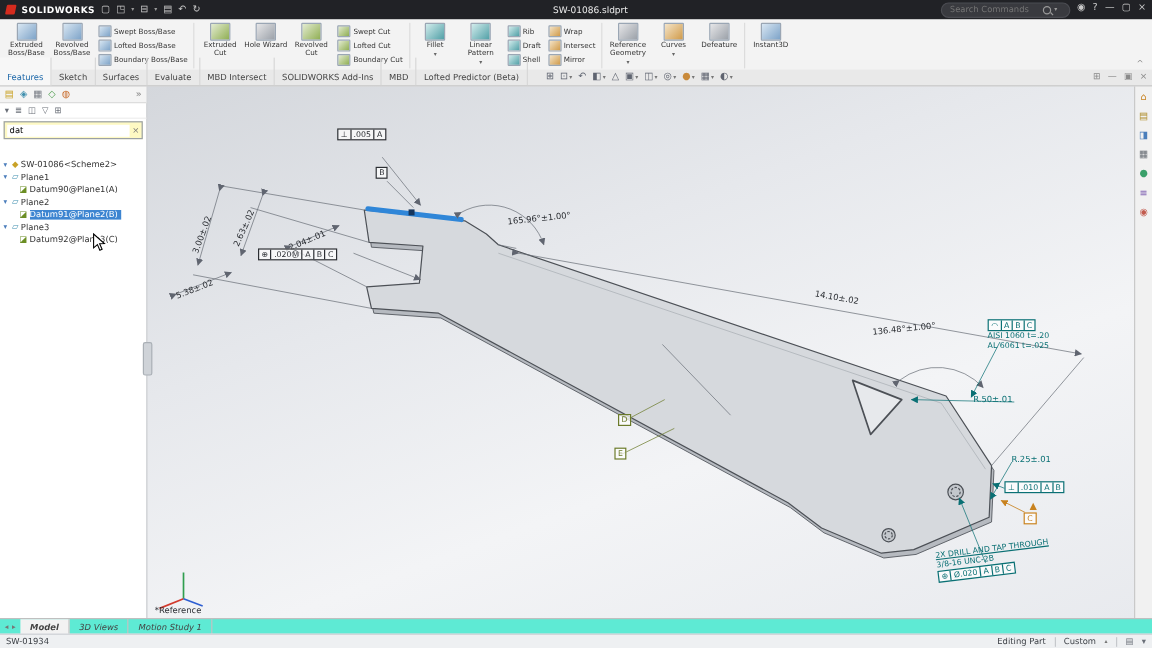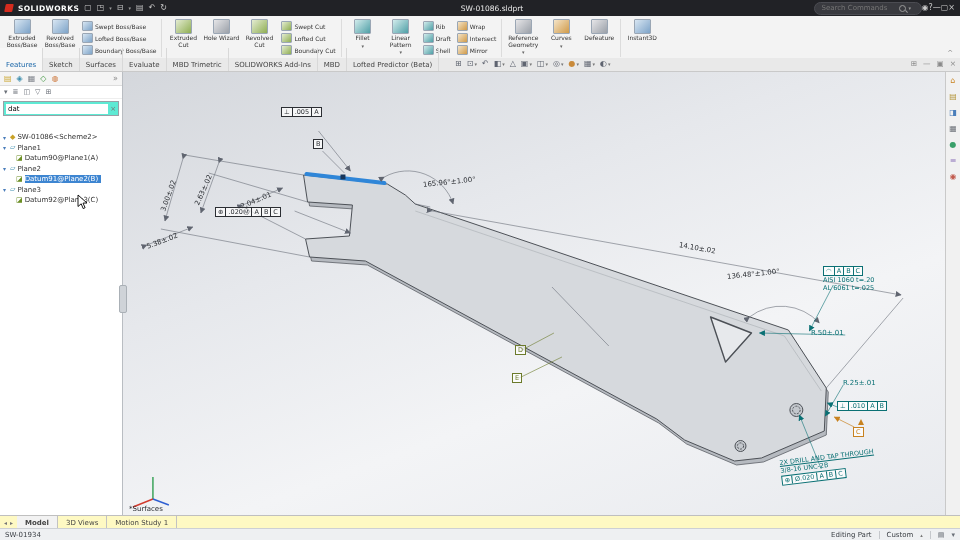--- a/index.html
+++ b/index.html
@@ -6,21 +6,21 @@
   .win{position:relative;width:960px;height:540px;overflow:hidden;background:#e8e8e8;
        font-family:"DejaVu Sans","Liberation Sans",sans-serif;-webkit-font-smoothing:antialiased;}
   
   .titlebar{position:absolute;top:0;left:0;right:0;height:16px;background:#212226;display:flex;
             align-items:center;color:#d8d8d8;font-size:7.5px;padding:0 5px;gap:5px;z-index:30;}
   .swlogo{width:8px;height:8px;background:#d52b1e;transform:skewX(-12deg);border-radius:1px;flex:none;}
   .brand{color:#fff;font-weight:bold;letter-spacing:.4px;font-size:7.5px;}
   .tb-ic{font-size:8px;color:#c9c9c9;line-height:1;}
   .tb-cv{font-size:5px;color:#9a9a9a;}
   .tb-title{position:absolute;left:50%;transform:translateX(-50%);color:#ececec;margin-left:12px;}
-  .tb-right{margin-left:auto;display:flex;align-items:center;}
+  .tb-right{margin-left:auto;display:flex;align-items:flex-start;gap:6px;}
   .tb-search{background:#393a3f;border:1px solid #4b4c52;border-radius:7px;height:11px;width:96px;
              display:flex;align-items:center;padding:0 5px;gap:3px;}
   .tb-si{background:transparent;border:none;outline:none;color:#a8a8a8;font-size:7px;width:72px;font-family:inherit;}
   .mag{width:5px;height:5px;border:1px solid #9a9a9a;border-radius:50%;position:relative;flex:none;}
   .mag:after{content:"";position:absolute;width:3px;height:1px;background:#9a9a9a;transform:rotate(45deg);right:-3px;bottom:-1px;}
   
   .ribbon{position:absolute;top:16px;left:0;right:0;height:42px;background:#f3f3f3;border-bottom:1px solid #d2d2d2;
           display:flex;align-items:stretch;padding:1px 2px 0;z-index:20;}
   .rgroup{display:flex;align-items:stretch;padding:0 1px;}
   .vsep{width:1px;background:#dcdcdc;margin:2px 1px;}
@@ -45,21 +45,21 @@
   .headsup{position:absolute;left:455px;top:1px;display:flex;align-items:center;gap:5px;color:#5f6470;font-size:8px;}
   .hu{display:flex;align-items:baseline;gap:1px;}
   .hu .cv{font-size:5px;color:#777;}
   .band-right{position:absolute;right:4px;top:1px;display:flex;gap:6px;color:#8a8a8a;font-size:7.5px;}
   
   .main{position:absolute;top:71px;left:0;right:0;bottom:24px;display:flex;}
   .panel{width:122px;background:#fff;border-right:1px solid #b9bdc2;display:flex;flex-direction:column;
          font-size:7px;color:#333;flex:none;}
   .ptabs{height:14px;background:#f4f4f4;border-bottom:1px solid #ddd;display:flex;align-items:center;gap:5px;padding:0 4px;font-size:8px;}
   .pfilter{height:12px;display:flex;align-items:center;gap:5px;padding:0 4px;color:#6a6f78;font-size:7px;border-bottom:1px solid #eee;}
-  .psearch{height:13px;margin:2px 3px;border:1px solid #9aa0a6;display:flex;align-items:center;padding:0 2px;gap:2px;background:#5eead4;}
+  .psearch{height:13px;margin:2px 3px;border:1px solid #9aa0a6;display:flex;align-items:center;padding:0 2px;gap:2px;background:#fef9c3;}
   .psi{border:none;outline:none;flex:1;font-size:7px;font-family:inherit;min-width:0;}
   .sx{color:#777;font-size:7px;}
   .ptree{flex:1;padding-top:14px;}
   .trow{display:flex;align-items:center;gap:2px;height:10.5px;padding-left:3px;white-space:nowrap;}
   .car{color:#4a7dbb;font-size:6px;width:5px;flex:none;}
   .tico{font-size:7px;line-height:1;flex:none;}
   .ch{padding-left:16px;}
   .sel{background:#3d85d1;color:#fff;width:fit-content;padding-right:3px;}
   .ico-part{color:#c9a227;}.ico-plane{color:#3f8fae;}.ico-datum{color:#6b8e23;}
   
@@ -81,22 +81,22 @@
         line-height:8px;padding:0 2px;color:#2b2e33;}
   .note{position:absolute;font-size:6.5px;color:#0a7074;line-height:8px;transform:rotate(-7deg);transform-origin:0 0;}
   .note .u{text-decoration:underline;}
   .matblock{position:absolute;font-size:6.5px;color:#0a7074;line-height:8px;}
   .dtri{position:absolute;width:0;height:0;border-left:3px solid transparent;border-right:3px solid transparent;
         border-bottom:6px solid #c8821f;}
   
   .taskpane{width:14px;background:#f1f1f1;border-left:1px solid #c9c9c9;display:flex;flex-direction:column;
             align-items:center;padding-top:5px;gap:7px;font-size:8px;flex:none;}
   
-  .doctabs{position:absolute;left:0;right:0;bottom:11px;height:13px;background:#fef9c3;border-top:1px solid #bfbfbf;
-           display:flex;align-items:stretch;font-size:7px;color:#444;z-index:20;}
+  .doctabs{position:absolute;left:0;right:0;bottom:11px;height:13px;background:#5eead4;border-top:1px solid #bfbfbf;
+           display:flex;align-items:stretch;font-size:7px;color:#444;z-index:20;font-style:italic;}
   .dt-arrows{display:flex;align-items:center;gap:3px;padding:0 4px;color:#777;font-size:6px;}
   .dtab{display:flex;align-items:center;padding:0 8px;border-right:1px solid #c2c2c2;}
   .dtab.active{background:#f2f2f2;font-weight:bold;}
   .statusbar{position:absolute;left:0;right:0;bottom:0;height:11px;background:#eef0f2;border-top:1px solid #cdd0d4;
              display:flex;align-items:center;font-size:7px;color:#3c4046;padding:0 5px;gap:8px;z-index:20;}
   .sb-right{margin-left:auto;display:flex;align-items:center;gap:7px;}
   .ssep{width:1px;height:8px;background:#c5c8cc;}
   .splitter{position:absolute;left:119px;top:285px;width:6px;height:26px;background:#cfd3d8;
             border:1px solid #aab0b6;border-radius:2px;z-index:25;}
   .cursor{position:absolute;left:77px;top:194px;z-index:50;}
@@ -252,21 +252,21 @@
       </div>
     </div>
     <span class="rcollapse">^</span>
   </div>
 
   <div class="band">
     <div class="tab active">Features</div>
     <div class="tab">Sketch</div>
     <div class="tab">Surfaces</div>
     <div class="tab">Evaluate</div>
-    <div class="tab">MBD Trimetric</div>
+    <div class="tab">MBD Intersect</div>
     <div class="tab">SOLIDWORKS Add-Ins</div>
     <div class="tab">MBD</div>
     <div class="tab">Lofted Predictor (Beta)</div>
     <div class="headsup">
       <span class="hu">
           <span>⊞</span>
         </span>
       <span class="hu">
           <span>⊡</span>
           <span class="cv">▾</span>
@@ -495,21 +495,21 @@
           <span class="cell">Ø.020</span>
           <span class="cell">A</span>
           <span class="cell">B</span>
           <span class="cell">C</span>
         </span>
       </div>
 
       <div class="dbox olv" style="left:392px;top:274px">D</div>
       <div class="dbox olv" style="left:389px;top:302px">E</div>
 
-      <div class="vlabel">*Surfaces</div>
+      <div class="vlabel">*Reference</div>
     </div>
 
     <div class="taskpane">
       <span style="color:#c8821f">⌂</span>
       <span style="color:#b08f2e">▤</span>
       <span style="color:#4a7ebb">◨</span>
       <span style="color:#6a6f76">▦</span>
       <span style="color:#3aa06a">●</span>
       <span style="color:#8a6fb8">≡</span>
       <span style="color:#c25b4e">◉</span>

